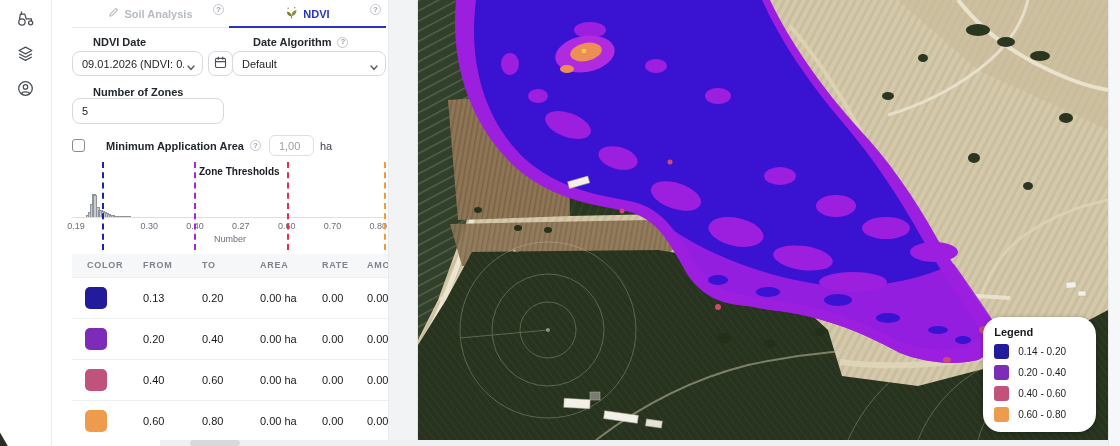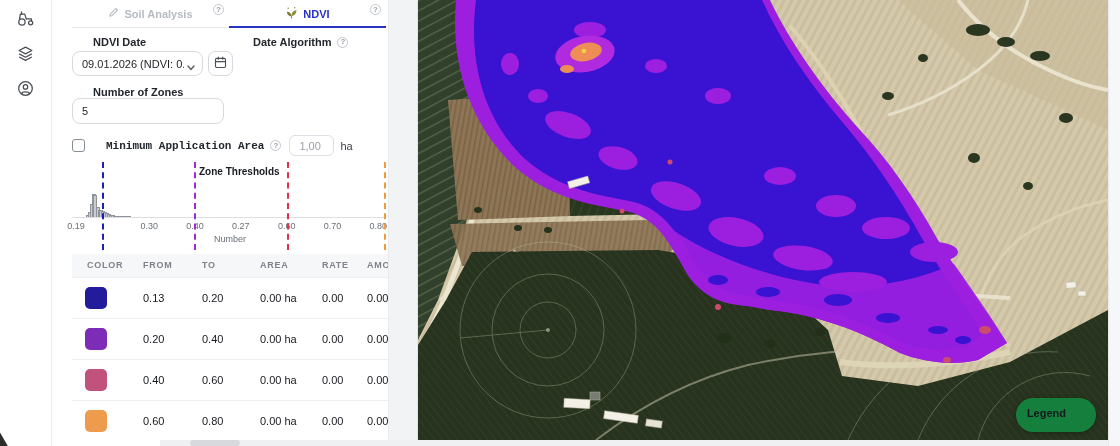--- a/index.html
+++ b/index.html
@@ -63,21 +63,21 @@
     border-left:1px solid #e9eaec; border-right:1px solid #e3e4e7; z-index:4; }
   #right-strip { position:absolute; left:1108px; top:0; width:12px; height:446px; background:#f6f7f8;
     border-left:1px solid #e8e9eb; z-index:7; }
   #bottom-strip { position:absolute; left:160px; top:440px; width:948px; height:6px; background:#eef0f1; z-index:7; }
   #bottom-thumb { position:absolute; left:30px; top:0; width:50px; height:6px; background:#d7d9dc; border-radius:3px; }
   #corner-shape { position:absolute; left:0; top:428px; width:13px; height:18px; background:#2a2d28;
     clip-path:polygon(0 25%, 60% 100%, 0 100%); z-index:8; }
 
   
   #map { position:absolute; left:418px; top:0; width:690px; height:440px; overflow:hidden; background:#cdc2a4; }
-  #legend { position:absolute; right:12px; bottom:8px; background:#15803d; border-radius:18px;
+  #legend { position:absolute; right:12px; bottom:8px; background:#ffffff; border-radius:18px;
     padding:9px 30px 10px 11px; box-shadow:0 1px 5px rgba(0,0,0,.3); z-index:3; }
   #legend .lg-title { font-size:11px; font-weight:700; color:#16181c; margin-bottom:3px; }
   .lg-item { display:flex; align-items:center; gap:9px; margin-top:6px; }
   .lg-sw { width:15px; height:15px; border-radius:3px; flex:none; }
   .lg-label { font-size:10px; color:#1c1e22; white-space:nowrap; }
 </style>
 </head>
 <body>
 
 <div id="sidebar">
@@ -156,29 +156,37 @@
   <div id="cal-btn">
     <span>
       <svg width="13" height="13" viewBox="0 0 14 14" fill="none" stroke="#4b4f56" stroke-width="1.2" stroke-linecap="round">
         <rect x="1.6" y="2.6" width="10.8" height="9.8" rx="1.5"></rect>
           <path d="M1.6,6 h10.8"></path>
           <path d="M4.6,1.2 v2.4"></path>
           <path d="M9.4,1.2 v2.4"></path>
       </svg>
     </span>
   </div>
+  <div class="sel" style="left:179px; top:51px; width:154px;">
+    <span>Default</span>
+    <span class="chev">
+      <svg width="8" height="6" viewBox="0 0 8 6" fill="none" stroke="#585d64" stroke-width="1.4" stroke-linecap="round">
+          <path d="M1,1 L4,4.4 7,1"></path>
+        </svg>
+    </span>
+  </div>
 
   <div class="lbl abs" style="left:19px; top:86px;">Number of Zones</div>
   <div class="inp abs" style="left:19px; top:98px; width:152px; height:26px;">
     <span>5</span>
   </div>
 
   <div id="minarea-row">
     <span class="cb"></span>
-    <span class="lbl" style="font-family:Liberation Mono, monospace;">Minimum Application Area</span>
+    <span class="lbl" style="">Minimum Application Area</span>
     <span class="help" style="margin-left:6px;">?</span>
     <span class="inp" style="margin-left:8px; width:45px; height:21px; border-radius:6px; color:#9ba1a9; border-color:#dcdfe3;">1,00</span>
     <span style="margin-left:6px; font-size:11px; color:#3a3f46;">ha</span>
   </div>
 
   <div id="chart">
     <div class="title">Zone Thresholds</div>
     <div class="baseline"></div>
     <div class="xlab">Number</div>
   <div class="bar" style="left: 14px; top: 53px; height: 2px;"></div>
@@ -403,20 +411,38 @@
       <rect x="186" y="413" width="34" height="8" transform="rotate(8 203 417)"></rect>
       <rect x="228" y="420" width="16" height="7" transform="rotate(8 236 423)" fill="#e6e2d4"></rect>
       <rect x="172" y="392" width="10" height="8" fill="#777b72"></rect>
       <rect x="648" y="282" width="10" height="6" transform="rotate(-5 653 285)"></rect>
       <rect x="660" y="291" width="8" height="5"></rect>
     </g>
   </svg>
 
   <div id="legend">
     <div class="lg-title">Legend</div>
+    <div id="legend-items">
+        <div class="lg-item">
+          <span class="lg-sw" style="background: rgb(34, 27, 156);"></span>
+          <span class="lg-label">0.14 - 0.20</span>
+        </div>
+        <div class="lg-item">
+          <span class="lg-sw" style="background: rgb(125, 44, 184);"></span>
+          <span class="lg-label">0.20 - 0.40</span>
+        </div>
+        <div class="lg-item">
+          <span class="lg-sw" style="background: rgb(193, 82, 123);"></span>
+          <span class="lg-label">0.40 - 0.60</span>
+        </div>
+        <div class="lg-item">
+          <span class="lg-sw" style="background: rgb(239, 155, 78);"></span>
+          <span class="lg-label">0.60 - 0.80</span>
+        </div>
+      </div>
   </div>
 </div>
 
 <div id="right-strip"></div>
 <div id="bottom-strip">
   <div id="bottom-thumb"></div>
 </div>
 <div id="corner-shape"></div>
 
 </body></html>

